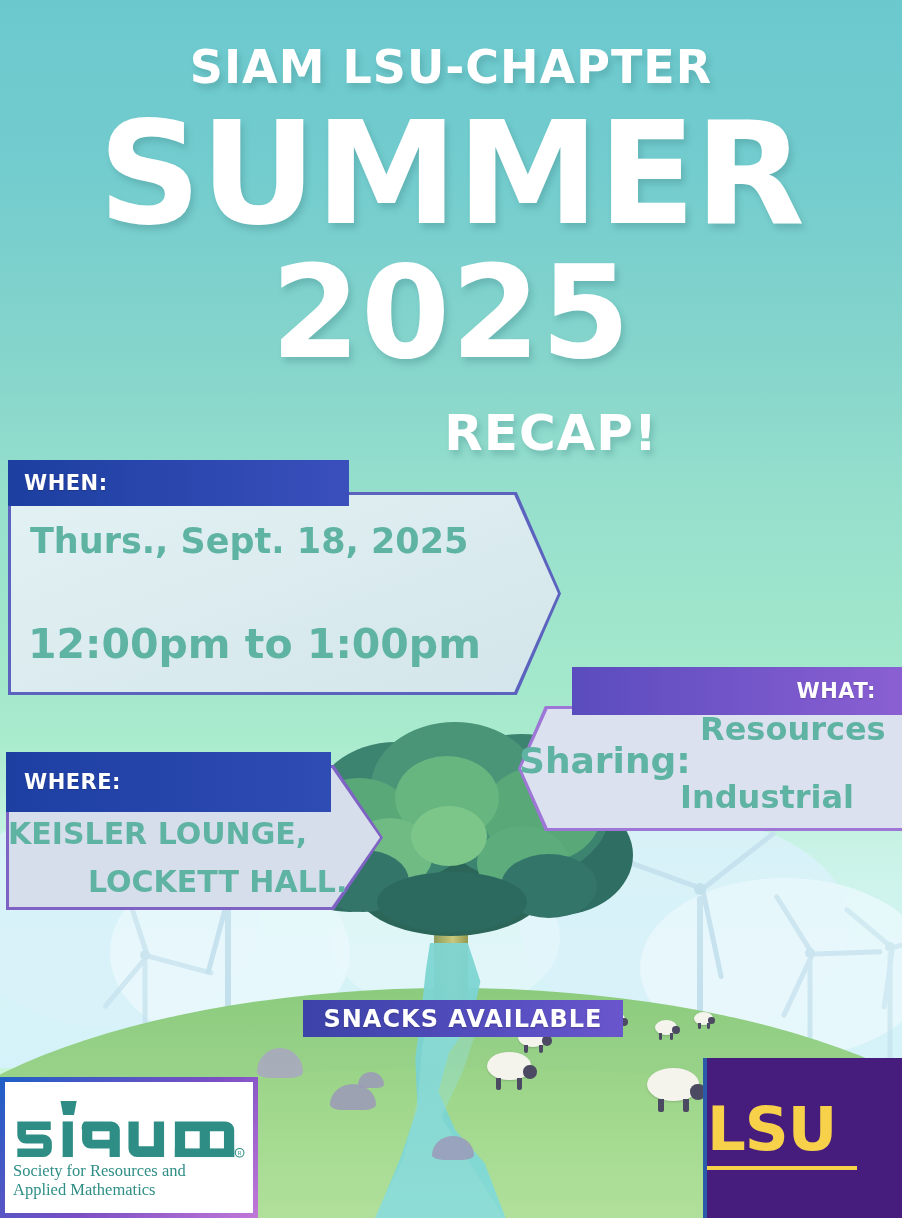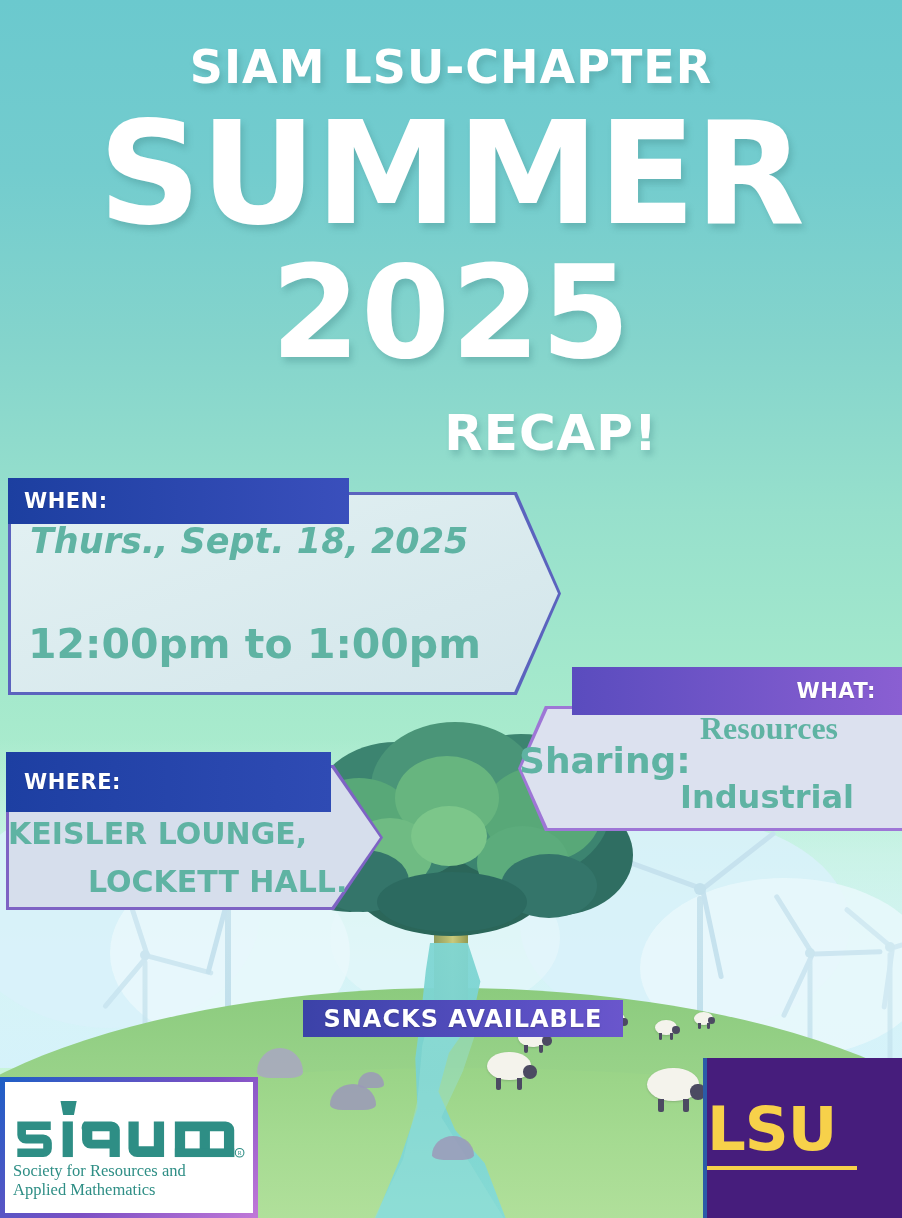--- a/index.html
+++ b/index.html
@@ -121,35 +121,35 @@
   .boxbody{ position:absolute; }
   .boxtext{
     position:absolute;
     color:#5FB3A3;
     font-family:"DejaVu Sans", sans-serif;
     font-weight:700;
   }
 
   
   #when-tab{
-    left:8px; top:478px; width:341px; height:46px;
+    left:8px; top:460px; width:341px; height:46px;
     background:linear-gradient(90deg,#1C3FA0 0%, #3A4FBC 100%);
     padding-left:16px; font-size:21px;
   }
   #when-border{
     left:8px; top:492px; width:553px; height:203px;
     clip-path:polygon(0 0, 92% 0, 100% 50%, 92% 100%, 0 100%);
     background:#5B63BE;
   }
   #when-inner{
     left:11px; top:495px; width:547px; height:197px;
     background:linear-gradient(160deg, rgba(238,253,247,.92), rgba(231,251,242,.86));
     clip-path:polygon(0 0, 92% 0, 100% 50%, 92% 100%, 0 100%);
   }
-  #when-date{ left:30px; top:521px; font-size:35px; white-space:nowrap;font-style:italic; }
+  #when-date{ left:30px; top:521px; font-size:35px; white-space:nowrap; }
   #when-time{ left:28px; top:620px; font-size:41px; white-space:nowrap; }
 
   
   #where-tab{
     left:6px; top:752px; width:325px; height:60px;
     background:linear-gradient(90deg,#1D3FA2 0%, #2F4BB4 100%);
     padding-left:18px; font-size:21px;
   }
   #where-border{
     left:6px; top:765px; width:377px; height:145px;
@@ -174,21 +174,21 @@
     left:518px; top:706px; width:384px; height:125px;
     clip-path:polygon(7% 0, 100% 0, 100% 100%, 7% 100%, 0 50%);
     background:#9E76D6;
   }
   #what-inner{
     left:521px; top:709px; width:381px; height:119px;
     background:rgba(235,252,245,.80);
     clip-path:polygon(7% 0, 100% 0, 100% 100%, 7% 100%, 0 50%);
   }
   #what-sharing{ left:519px; top:740px; font-size:36px; white-space:nowrap; }
-  #what-res{ left:700px; top:710px; font-size:32px; white-space:nowrap;font-family:Liberation Serif, serif; }
+  #what-res{ left:700px; top:710px; font-size:32px; white-space:nowrap; }
   #what-exp{ left:680px; top:778px; font-size:32px; white-space:nowrap; }
 
   
   #snacks{
     position:absolute; left:303px; top:1000px; width:320px; height:37px;
     background:linear-gradient(90deg,#3B42A8 0%, #5B50C4 72%, #6A56CC 100%);
     display:flex; align-items:center; justify-content:center;
     color:#fff; font-weight:700; font-size:24px; letter-spacing:1px;
     font-family:"DejaVu Sans", sans-serif;
     text-shadow:0 1px 2px rgba(0,0,0,.22);

